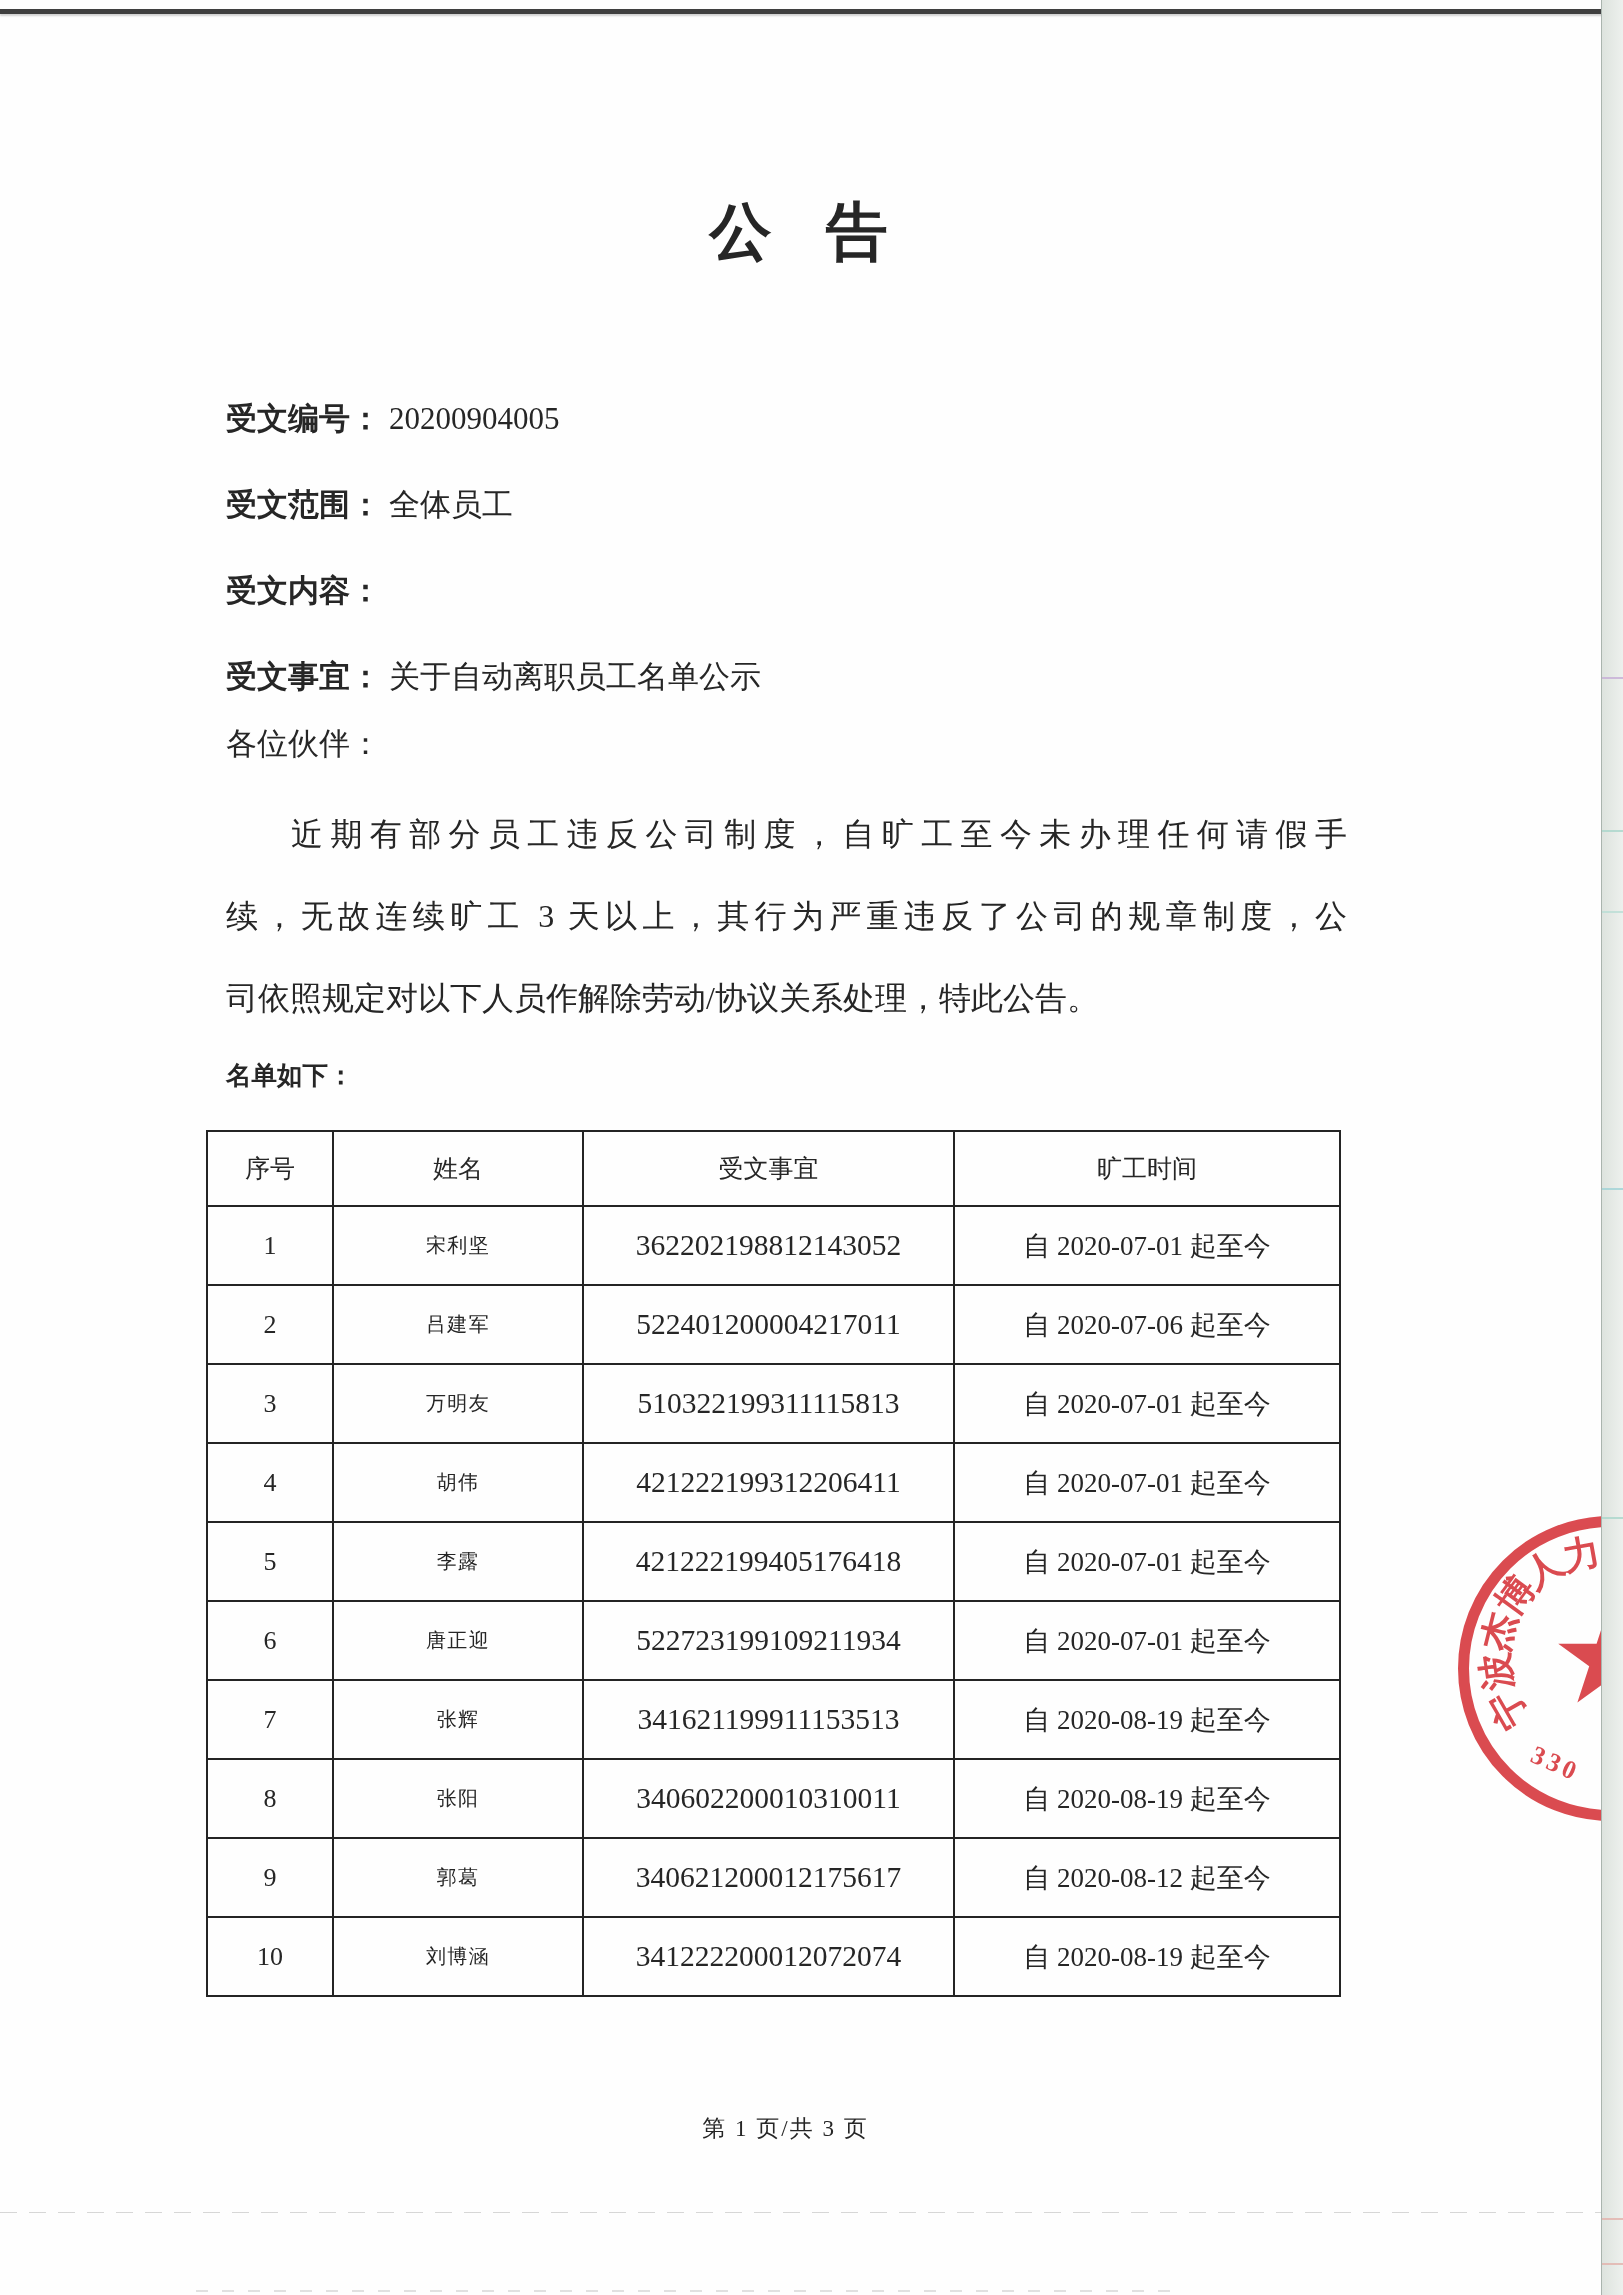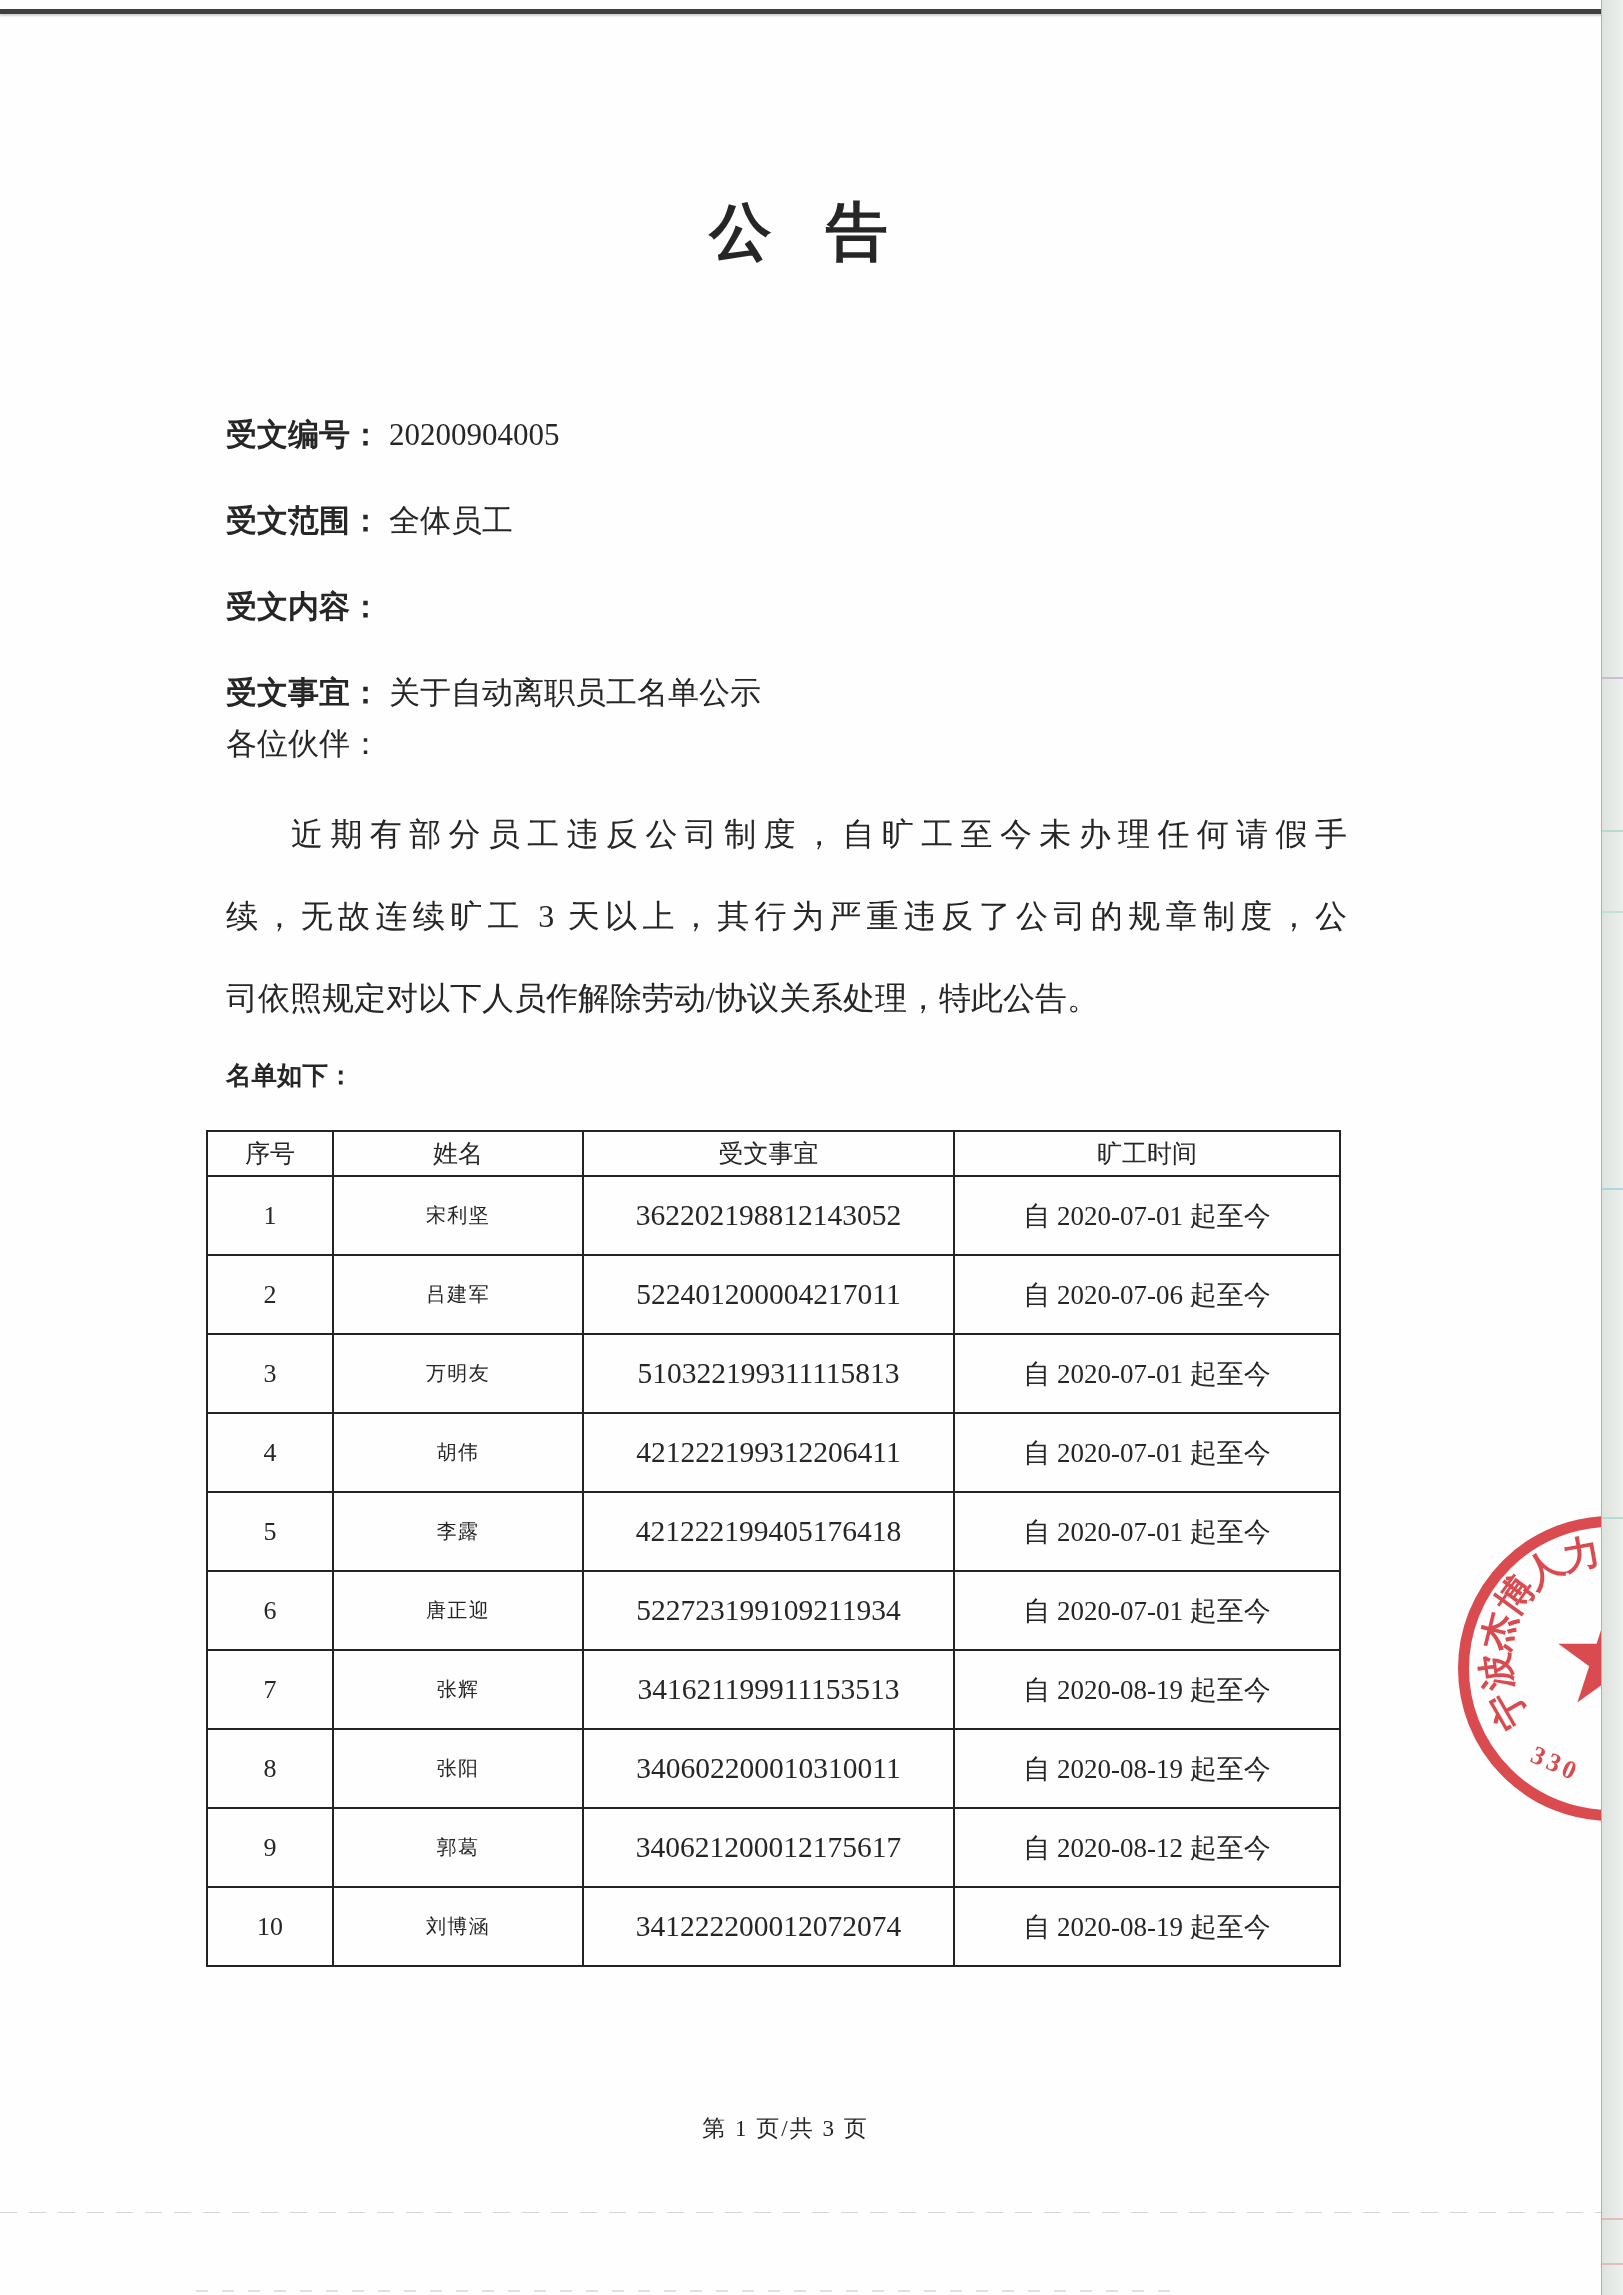--- a/index.html
+++ b/index.html
@@ -14,36 +14,36 @@
   .edge-band{position:absolute;left:1601px;top:0;width:22px;height:2295px;background:linear-gradient(to right,#dde3de,#eef1ee);border-left:0.7px solid #aab4ae;}
   .streak{position:absolute;left:0;width:100%;height:2px;opacity:.8;}
   .dashed-line{position:absolute;left:0;top:2212px;width:1601px;height:1.3px;
     background:repeating-linear-gradient(to right,#c9c9c9 0 17px,transparent 17px 29px);opacity:.75;}
   .dashed-line-bottom{position:absolute;left:196px;top:2290px;width:982px;height:2px;
     background:repeating-linear-gradient(to right,#d4d4d4 0 11.8px,transparent 11.8px 26px);opacity:.7;}
 
   
   .title{position:absolute;left:241px;top:190px;width:1119px;margin:0;text-align:center;
     font-size:62px;font-weight:700;word-spacing:31px;letter-spacing:3.9px;}
-  .fields{position:absolute;left:226px;top:392px;width:1145px;}
+  .fields{position:absolute;left:226px;top:376px;width:1145px;}
   .field{height:86px;line-height:86px;font-size:31px;white-space:nowrap;}
   .flabel{font-weight:700;}
   .fvalue{font-weight:400;margin-left:7.9px;}
   .salutation{position:absolute;left:226px;top:723px;font-size:31px;}
   .para{position:absolute;left:226px;top:793px;width:1121px;font-size:32px;}
   .pline{line-height:82px;white-space:nowrap;}
   .pline.just{white-space:normal;text-align:justify;text-align-last:justify;}
   .pline.indent{text-indent:65px;}
   .list-intro{position:absolute;left:226px;top:1058px;font-size:25.5px;font-weight:700;}
 
   table.roster{position:absolute;left:206px;top:1130px;width:1132px;border-collapse:collapse;table-layout:fixed;}
   table.roster col.c1{width:126px;} table.roster col.c2{width:250px;}
   table.roster col.c3{width:371px;} table.roster col.c4{width:386px;}
   table.roster td,table.roster th{border:2px solid #242424;text-align:center;vertical-align:middle;font-weight:400;padding:0;}
-  table.roster tr.hdr{height:45px;} table.roster tr.body{height:79px;}
+  table.roster tr.hdr{height:75px;} table.roster tr.body{height:79px;}
   table.roster tr.hdr th{font-size:25px;}
   td.seq{font-size:26px;} td.name{font-size:20px;letter-spacing:1.3px;}
   td.idno{font-size:29.5px;} td.period{font-size:27px;}
 
   .footer{position:absolute;left:226px;top:2113px;width:1119px;text-align:center;font-size:23px;letter-spacing:2px;}
 
   
   .stamp-clip{position:absolute;left:0;top:1473px;width:1601px;height:406px;overflow:hidden;pointer-events:none;}
   .stamp{position:absolute;left:0;top:0;width:100%;height:100%;opacity:.92;color:#d83c42;}
   .stamp-ring{position:absolute;left:1458px;top:43px;width:283px;height:283px;border:11px solid #d83c42;border-radius:50%;}

